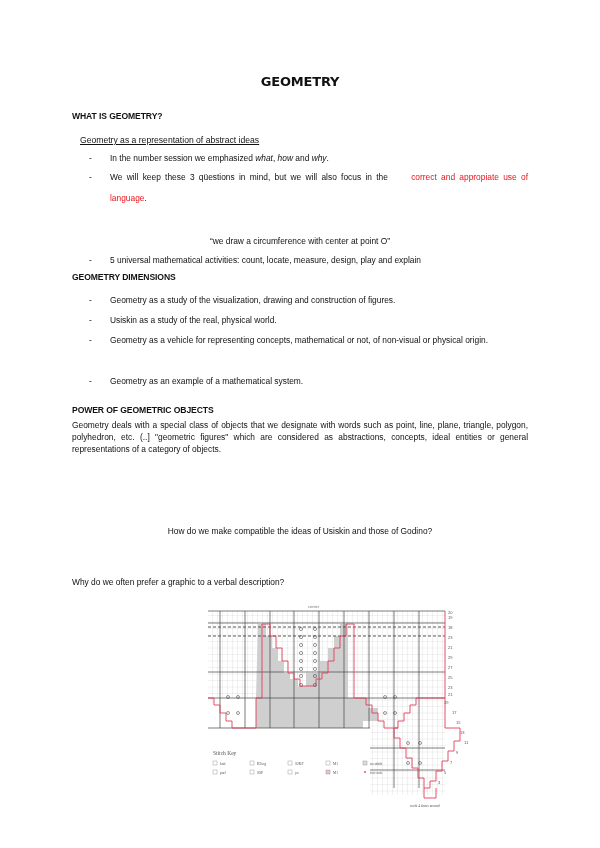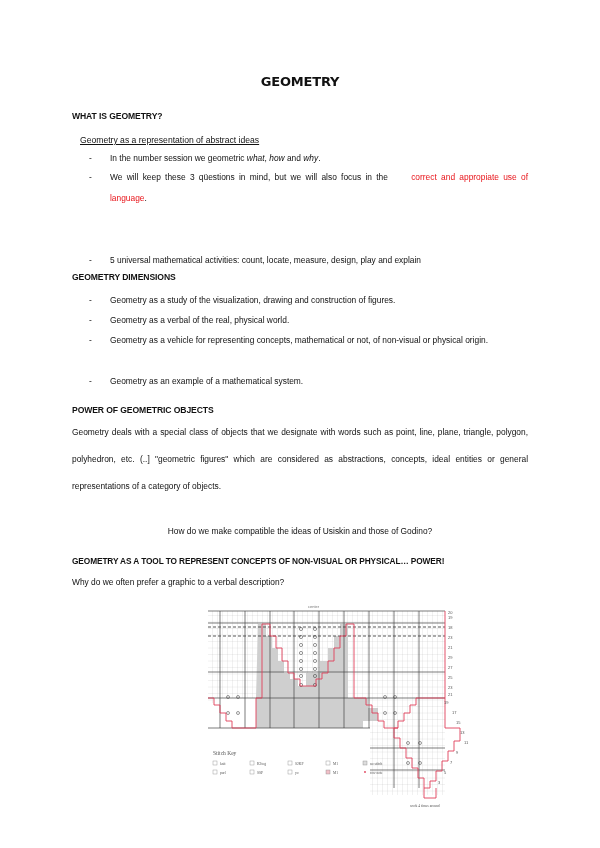--- a/index.html
+++ b/index.html
@@ -4,78 +4,78 @@
   <style>
     html, body { margin: 0; padding: 0; background: #ffffff; }
     body { width: 600px; height: 848px; position: relative; overflow: hidden;
            font-family: "Liberation Sans", "DejaVu Sans", sans-serif; color: #111; }
     .page { position: absolute; left: 0; top: 0; width: 600px; height: 848px; }
     .title { position: absolute; top: 74px; left: 0; width: 600px; text-align: center;
              font-weight: 900; font-size: 13px; letter-spacing: -0.2px;
              font-family: "DejaVu Sans", sans-serif; }
     .h { position: absolute; left: 72px; font-weight: bold; font-size: 8.6px; letter-spacing: -0.1px; }
     .u { position: absolute; left: 72px; font-size: 8.6px; text-decoration: underline; margin-left: 8px; }
-    .para { position: absolute; left: 72px; width: 456px; font-size: 8.4px; line-height: 27px; text-align: justify; }
+    .para { position: absolute; left: 72px; width: 456px; font-size: 8.4px; line-height: 12px; text-align: justify; }
     .li { position: absolute; left: 89px; width: 439px; font-size: 8.4px; line-height: 20.5px; }
     .li .dash { position: absolute; left: 0; top: 0; }
     .li .txt { display: block; margin-left: 21px; text-align: justify; }
     .center { position: absolute; left: 0; width: 600px; text-align: center; font-size: 8.4px; }
     .red { color: #e8141a; margin-left: 19px; }
     .figure { position: absolute; left: 198px; top: 603px; width: 280px; height: 235px; }
   </style>
 </head>
 <body>
 
 <div class="page">
 
   <div class="title">GEOMETRY</div>
 
   <div class="h" style="top:111px">WHAT IS GEOMETRY?</div>
   <div class="u" style="top:135px">Geometry as a representation of abstract ideas</div>
 
   <div class="li" style="top:148px">
     <span class="dash">-</span>
-    <span class="txt"><span>In the number session we geometric </span><i>what</i><span>, </span><i>how</i><span> and </span><i>why</i><span>.</span></span>
+    <span class="txt"><span>In the number session we emphasized </span><i>what</i><span>, </span><i>how</i><span> and </span><i>why</i><span>.</span></span>
   </div>
 
   <div class="li" style="top:167px">
     <span class="dash">-</span>
     <span class="txt"><span>We will keep these 3 qüestions in mind, but we will also focus in the </span><span class="red">correct and appropiate use of language</span><span>.</span></span>
   </div>
 
+  <div class="center" style="top:236px">“we draw a circumference with center at point O”</div>
 
   <div class="li" style="top:250px">
     <span class="dash">-</span>
     <span class="txt">5 universal mathematical activities: count, locate, measure, design, play and explain</span>
   </div>
 
   <div class="h" style="top:272px">GEOMETRY DIMENSIONS</div>
 
   <div class="li" style="top:290px">
     <span class="dash">-</span>
     <span class="txt">Geometry as a study of the visualization, drawing and construction of figures.</span>
   </div>
   <div class="li" style="top:310px">
     <span class="dash">-</span>
-    <span class="txt">Geometry as a verbal of the real, physical world.</span>
+    <span class="txt">Usiskin as a study of the real, physical world.</span>
   </div>
   <div class="li" style="top:330px">
     <span class="dash">-</span>
     <span class="txt">Geometry as a vehicle for representing concepts, mathematical or not, of non-visual or physical origin.</span>
   </div>
   <div class="li" style="top:371px">
     <span class="dash">-</span>
     <span class="txt">Geometry as an example of a mathematical system.</span>
   </div>
 
   <div class="h" style="top:405px">POWER OF GEOMETRIC OBJECTS</div>
   <div class="para" style="top:419px">Geometry deals with a special class of objects that we designate with words such as point, line, plane, triangle, polygon, polyhedron, etc. (..] "geometric figures" which are considered as abstractions, concepts, ideal entities or general representations of a category of objects.</div>
   <div class="center" style="top:526px">How do we make compatible the ideas of Usiskin and those of Godino?</div>
 
-  <div class="h" style="top:556px; font-size:8.3px">GEOMETRY AS A TOOL TO REPRESENT CONCEPTS OF NON-VISUAL OR PHYSICAL… POWER!</div>
   <div class="center" style="top:577px; left:72px; width:auto; text-align:right">Why do we often prefer a graphic to a verbal description?</div>
 
   <div class="figure">
     <svg width="280" height="235" viewBox="0 0 280 235" xmlns="http://www.w3.org/2000/svg">
       <defs>
         <pattern id="g" width="5" height="6.5" patternUnits="userSpaceOnUse">
           <path d="M5 0 V6.5 M0 6.5 H5" stroke="#bbb" stroke-width="0.4" fill="none"></path>
         </pattern>
       </defs>
       <text x="110" y="5" font-size="4" fill="#777" font-family="Liberation Sans, sans-serif">center</text>

